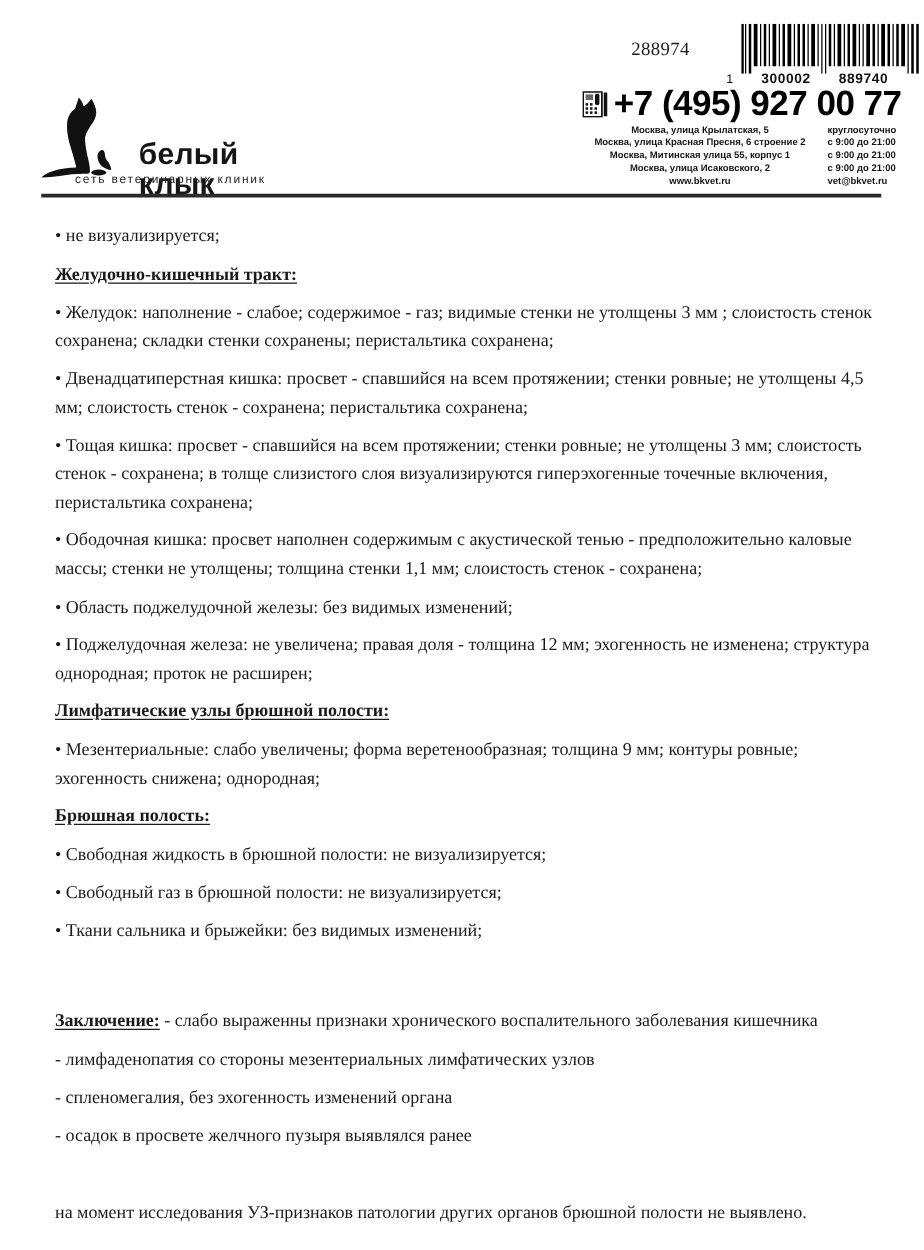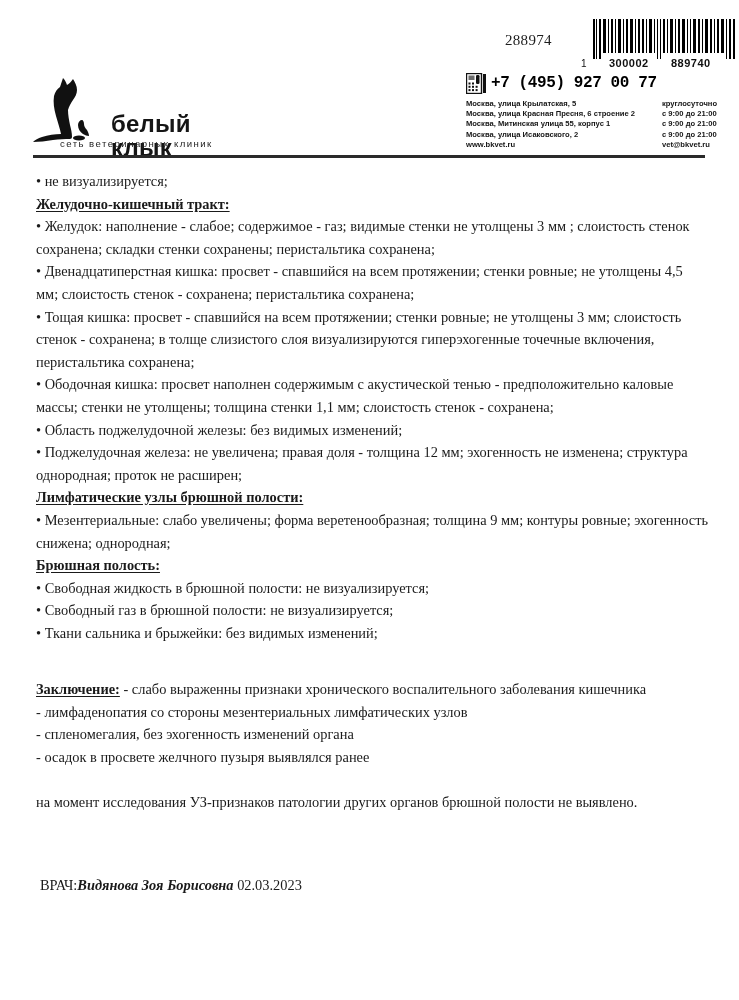--- a/index.html
+++ b/index.html
@@ -83,23 +83,23 @@
     justify-content: flex-start;
   }
   .phone-icon {
     width: 20px;
     height: 21px;
     margin-right: 5px;
     flex: none;
     display: block;
   }
   .phone-number {
-    font-family: Liberation Mono, monospace;
-    font-weight: bold;
-    font-size: 16px;
+    font-family: Liberation Sans, sans-serif;
+    font-weight: bold;
+    font-size: 28px;
     line-height: 26px;
     letter-spacing: -0.4px;
     color: #000;
     white-space: nowrap;
   }
 
   
   .addr-table {
     position: absolute;
     left: 466px;
@@ -110,21 +110,21 @@
     font-size: 7.6px;
     font-weight: bold;
     color: #151515;
     line-height: 10.2px;
   }
   .addr-table td {
     padding: 0;
     white-space: nowrap;
   }
   .addr-table td.addr {
-    text-align: left;
+    text-align: center;
     padding-right: 8px;
     width: 192px;
   }
   .addr-table td.hours {
     text-align: left;
     width: 78px;
   }
 
   .logo-block {
     position: absolute;
@@ -175,21 +175,21 @@
   
   .content {
     position: absolute;
     left: 36px;
     top: 170px;
     width: 672px;
     font-size: 14.4px;
     line-height: 22.6px;
   }
   .line {
-    margin: 0;
+    margin: 8px;
     white-space: normal;
   }
   .sect-head {
     font-weight: bold;
     text-decoration: underline;
     text-underline-offset: 2px;
   }
   .gap {
     height: 22.6px;
   }

